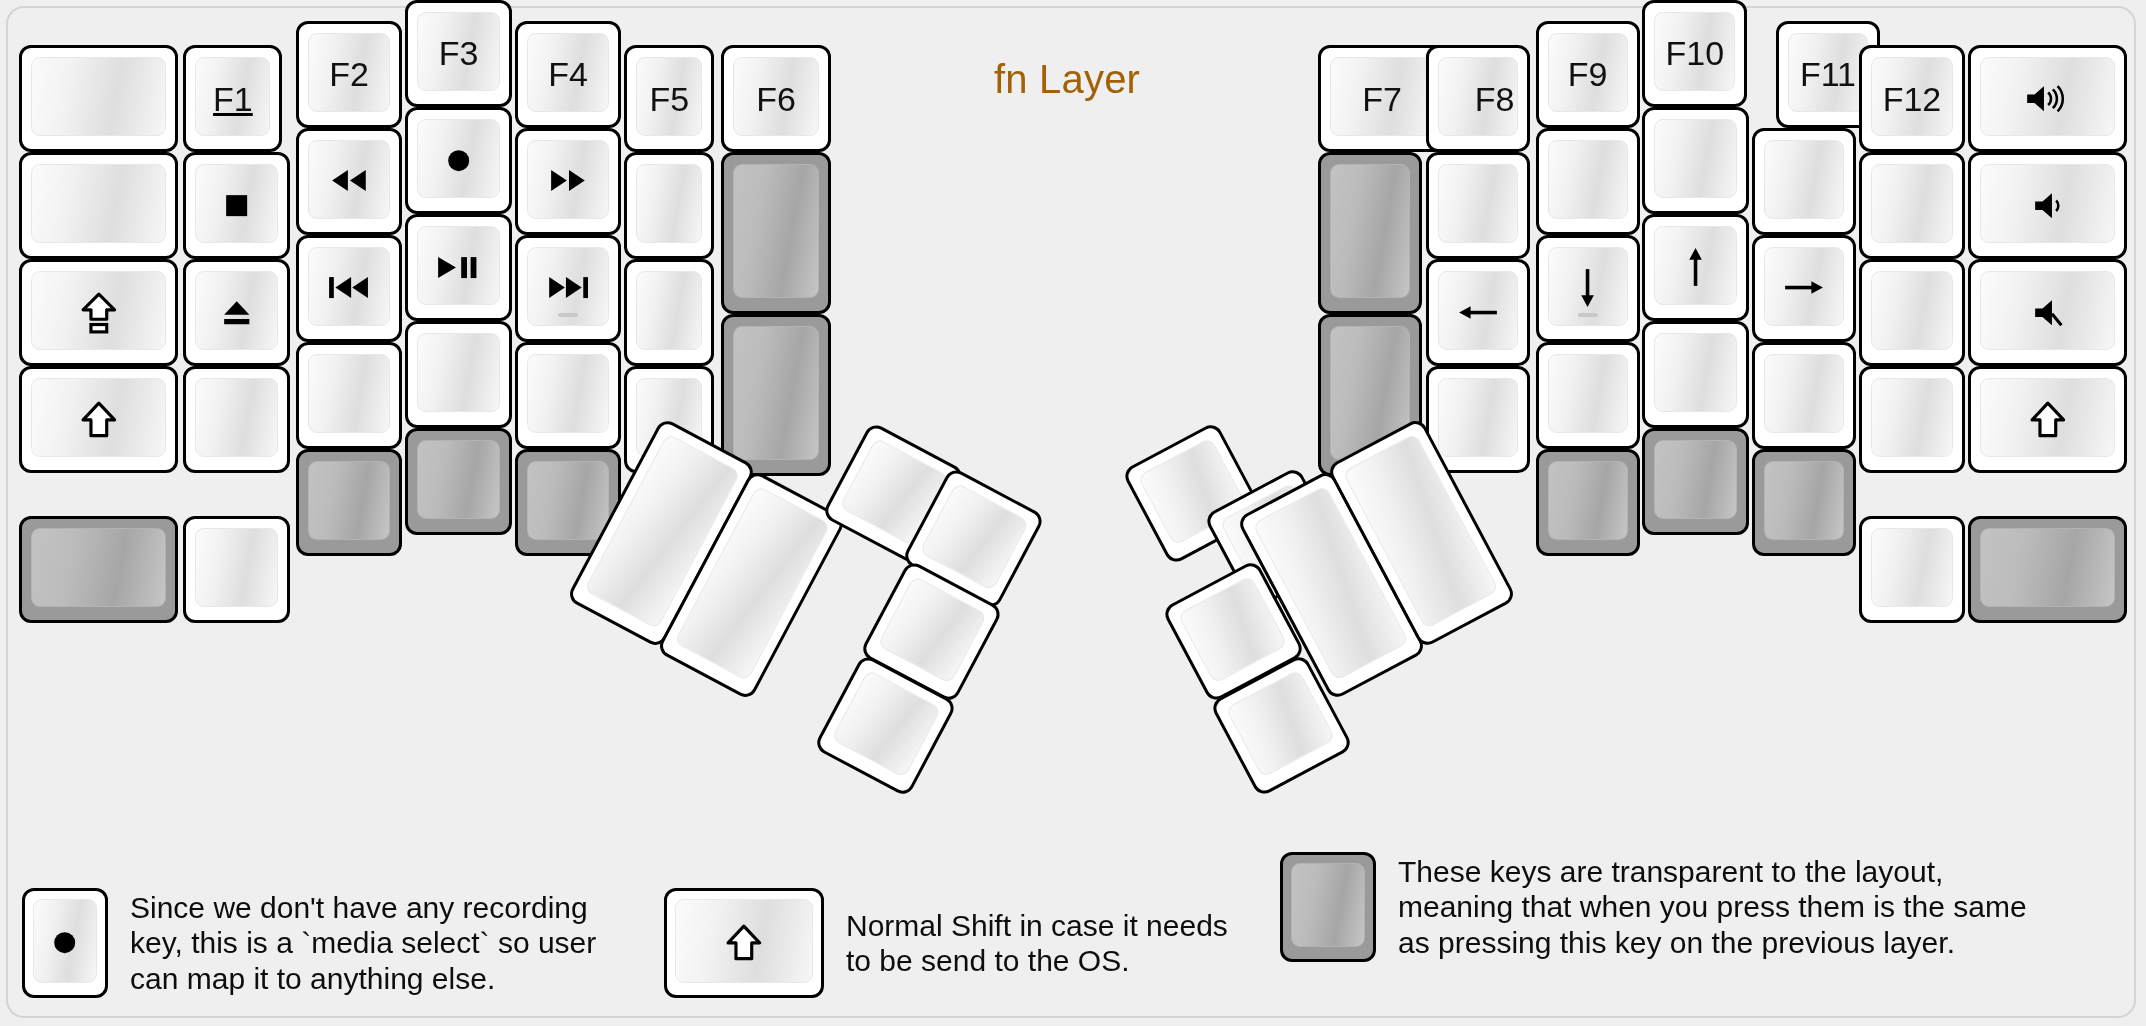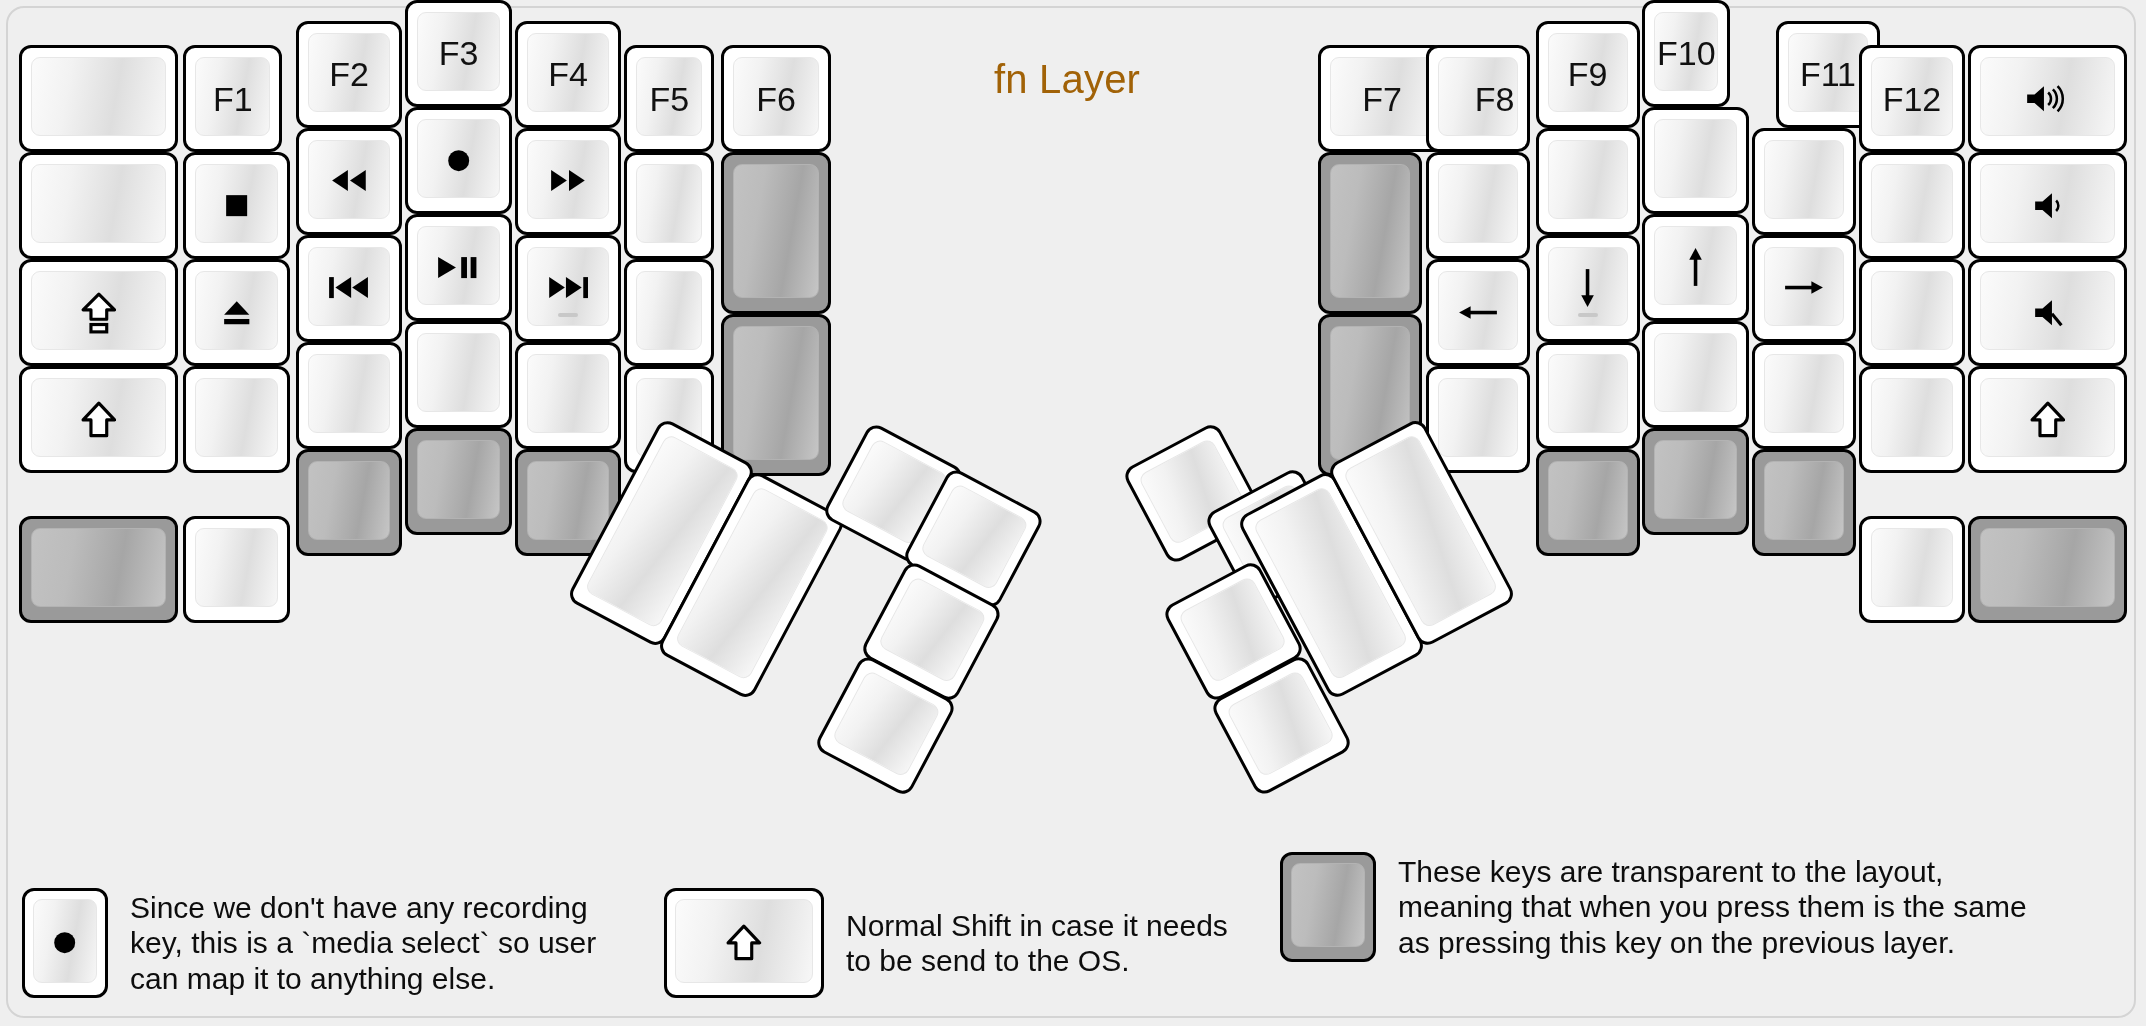--- a/index.html
+++ b/index.html
@@ -123,21 +123,21 @@
         <div class="cap"></div>
         <span class="lbl gl">
           <svg class="gsvg" width="35.7" height="37.800000000000004" viewBox="0 0 34 36" fill="#000">
             <path d="M17 2 L32 18 L24.5 18 L24.5 33 L9.5 33 L9.5 18 L2 18 Z" fill="#fff" stroke="#000" stroke-width="3" stroke-linejoin="round"></path>
           </svg>
         </span>
       </div>
       <div class="key trans" style="left: 19.1607px; top: 515.743px; width: 158.76px; height: 106.989px;">
         <div class="cap"></div>
       </div>
-      <div class="key" style="left: 183.395px; top: 45.2647px; width: 99px; height: 106.989px;">
+      <div class="key" style="left: 183.395px; top: 45.2647px; width: 99px; height: 106.989px; text-decoration: underline;">
         <div class="cap"></div>
         <span class="lbl">F1</span>
       </div>
       <div class="key" style="left: 183.395px; top: 152.254px; width: 106.753px; height: 106.989px;">
         <div class="cap"></div>
         <span class="lbl gl">
           <svg class="gsvg" width="27.3" height="27.3" viewBox="0 0 26 26" fill="#000">
             <rect x="3" y="3" width="20" height="20"></rect>
           </svg>
         </span>
@@ -312,21 +312,21 @@
           </svg>
         </span>
         <span class="homing"></span>
       </div>
       <div class="key" style="left: 1535.59px; top: 341.543px; width: 104.015px; height: 106.989px;">
         <div class="cap"></div>
       </div>
       <div class="key trans" style="left: 1535.59px; top: 448.532px; width: 104.015px; height: 106.989px;">
         <div class="cap"></div>
       </div>
-      <div class="key" style="left: 1642.35px; top: 0px; width: 88px; height: 106.989px;">
+      <div class="key" style="left: 1642.35px; top: 0px; width: 105px; height: 106.989px;">
         <div class="cap"></div>
         <span class="lbl">F10</span>
       </div>
       <div class="key" style="left: 1642.35px; top: 106.989px; width: 106.753px; height: 106.989px;">
         <div class="cap"></div>
       </div>
       <div class="key" style="left: 1642.35px; top: 213.979px; width: 106.753px; height: 106.989px;">
         <div class="cap"></div>
         <span class="lbl gl">
           <svg class="gsvg" width="23.1" height="42" viewBox="0 0 22 40" fill="#000">

